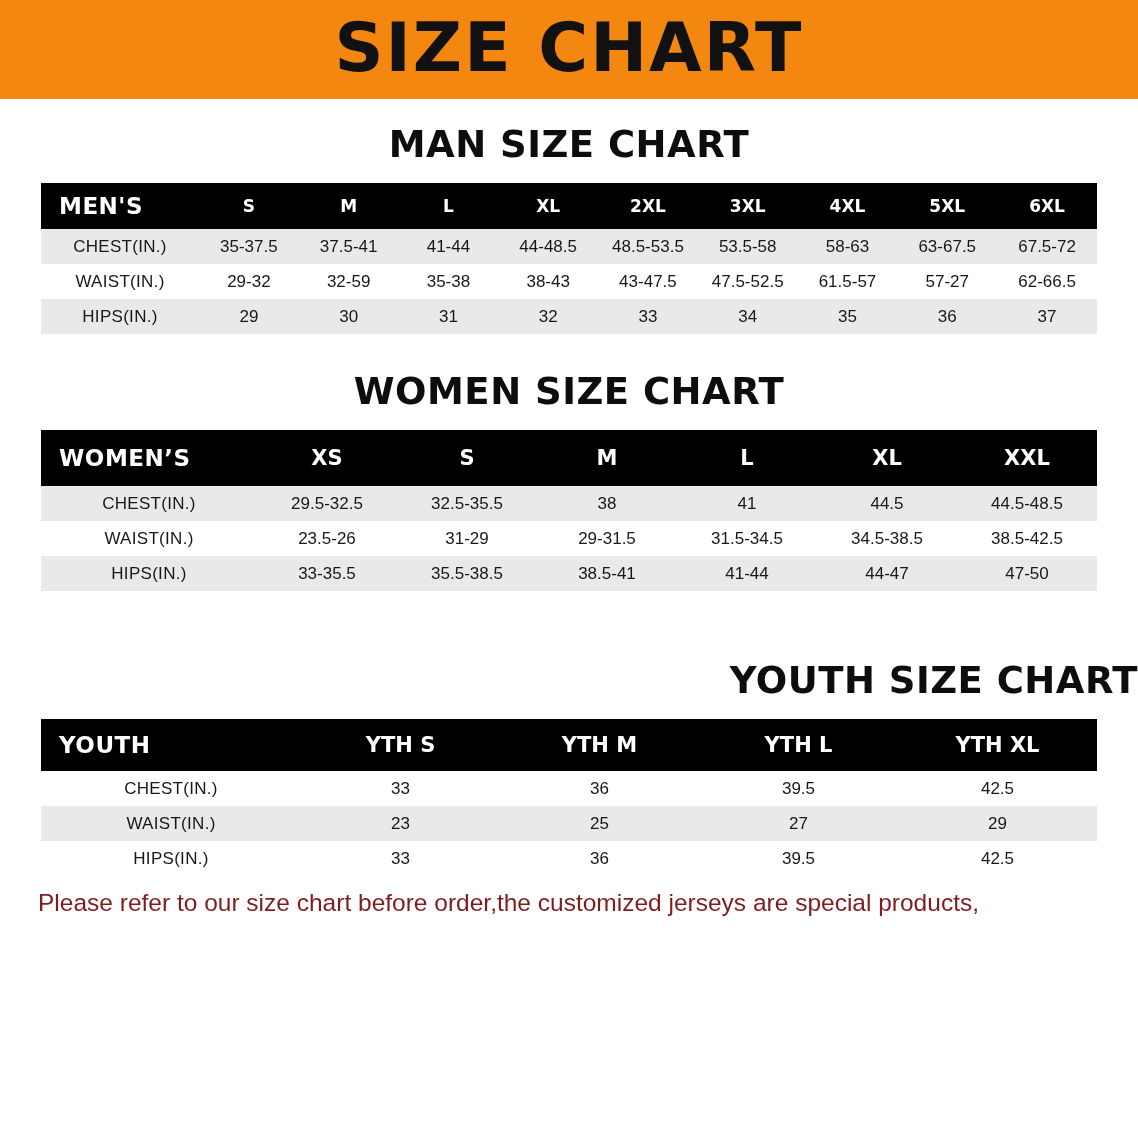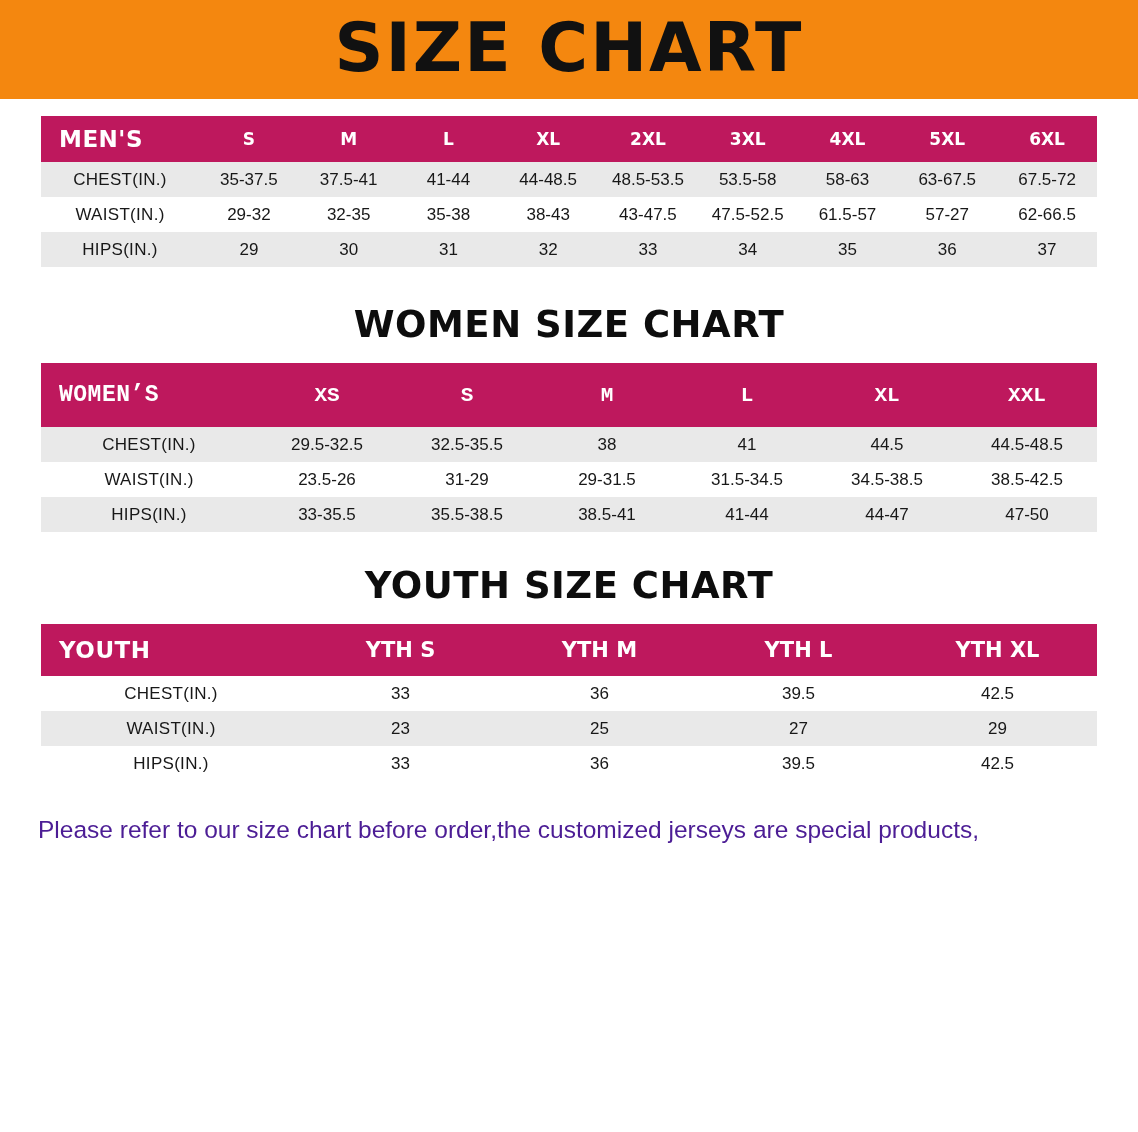--- a/index.html
+++ b/index.html
@@ -52,41 +52,42 @@
     margin-top: 24px;
     letter-spacing: 0.5px;
   }
   .title-women {
     font-size: 37px;
     margin-top: 36px;
     letter-spacing: 0.5px;
   }
   .title-youth {
     font-size: 37px;
-    margin-top: 32px;
+    margin-top: 68px;
     letter-spacing: 0.5px;
+    text-align: right;
   }
 
   
   .table-wrap {
     padding: 0 41px;
     margin-top: 17px;
   }
   table.size {
     width: 1056px;
     border-collapse: collapse;
     table-layout: fixed;
   }
   table.size th, table.size td {
     padding: 0;
     text-align: center;
     vertical-align: middle;
   }
   .hdr-row {
-    background: #be185d;
+    background: #000000;
     color: #ffffff;
   }
   .hdr-row th {
     height: 46px;
     font-family: "DejaVu Sans", sans-serif;
     font-weight: bold;
     font-size: 19px;
     color: #ffffff;
   }
   .hdr-row th.label {
@@ -109,48 +110,49 @@
     letter-spacing: 0.3px;
     color: #151515;
   }
 
   
   .men .hdr-row th { font-size: 17px; }
   .men .hdr-row th.label { font-size: 23px; }
   .men td { height: 35px; font-size: 16.5px; }
 
   
-  .women .hdr-row th { height: 64px; font-size: 21px; font-family: Liberation Mono, monospace; }
+  .women .hdr-row th { height: 56px; font-size: 21px; }
   .women .hdr-row th.label { font-size: 23px; }
   .women td { height: 43px; font-size: 18px; }
 
   
   .youth .hdr-row th { height: 52px; font-size: 21px; }
   .youth .hdr-row th.label { font-size: 23px; }
   .youth td { height: 45px; font-size: 18px; }
 
   
   .note {
-    margin: 32px 38px 0 38px;
-    color: #4c1d95;
+    margin: 10px 38px 0 38px;
+    color: #7f1d1d;
     font-family: "Liberation Sans", sans-serif;
     font-size: 24.5px;
     line-height: 1.42;
     text-align: left;
   }
 </style>
 </head>
 <body>
 
 <div class="page">
 
   <div class="banner">
     <div class="banner-title">SIZE CHART</div>
   </div>
 
+  <div class="section-title title-man">MAN SIZE CHART</div>
   <div class="table-wrap">
     <table class="size men">
       <colgroup>
         <col style="width:158px">
         <col span="9">
       </colgroup>
       <thead>
         <tr class="hdr-row">
           <th class="label">MEN'S</th>
           <th>S</th>
@@ -173,21 +175,21 @@
           <td>44-48.5</td>
           <td>48.5-53.5</td>
           <td>53.5-58</td>
           <td>58-63</td>
           <td>63-67.5</td>
           <td>67.5-72</td>
         </tr>
         <tr class="row-white">
           <td class="rowlabel">WAIST(IN.)</td>
           <td>29-32</td>
-          <td>32-35</td>
+          <td>32-59</td>
           <td>35-38</td>
           <td>38-43</td>
           <td>43-47.5</td>
           <td>47.5-52.5</td>
           <td>61.5-57</td>
           <td>57-27</td>
           <td>62-66.5</td>
         </tr>
         <tr class="row-light">
           <td class="rowlabel">HIPS(IN.)</td>

